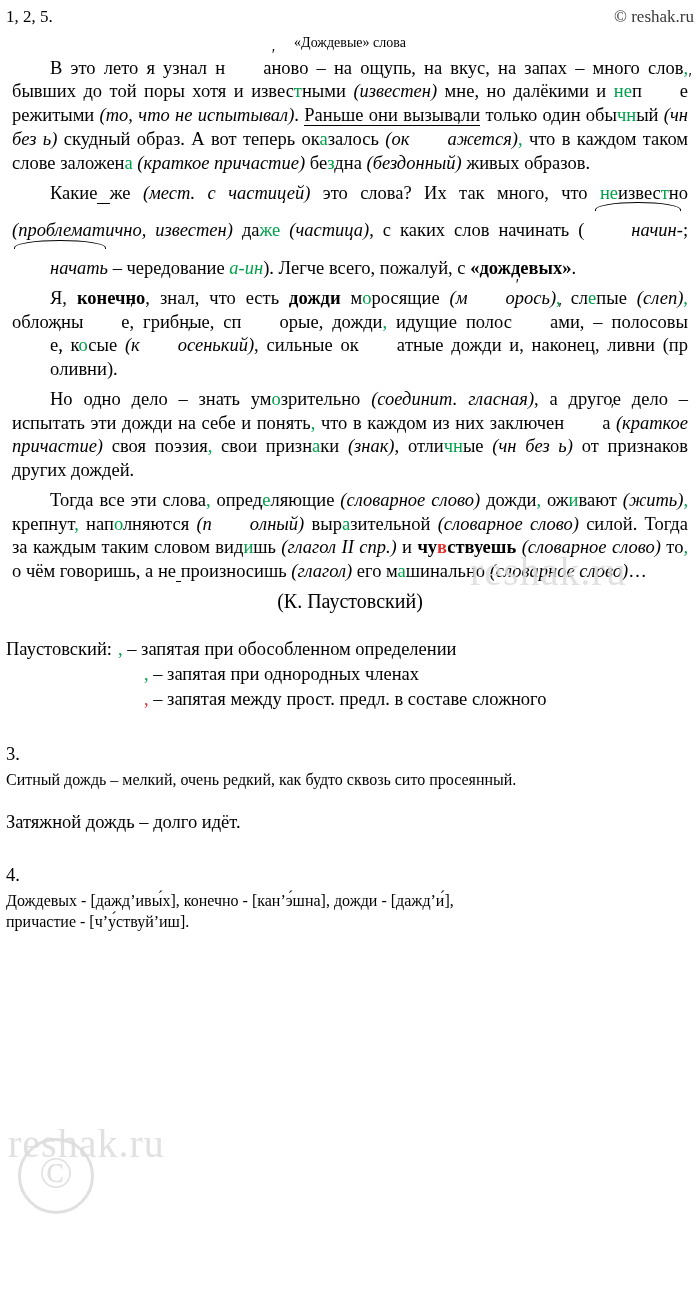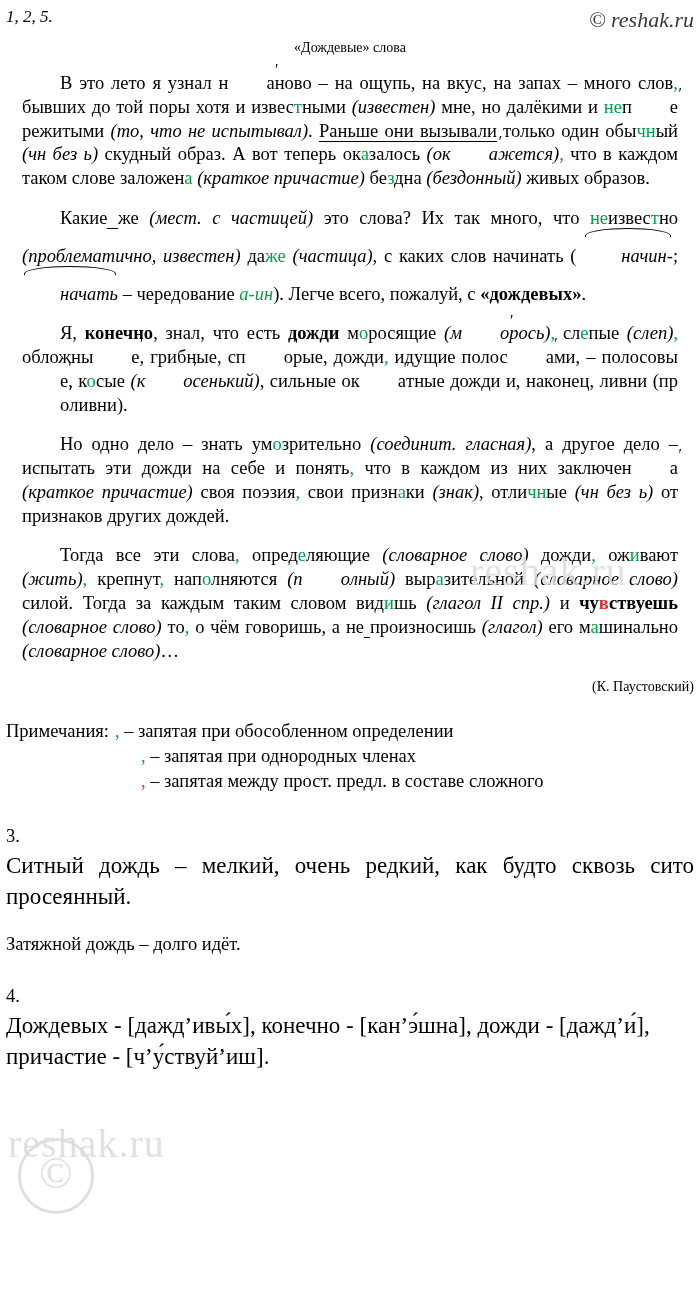--- a/index.html
+++ b/index.html
@@ -21,53 +21,52 @@
     min-height: 1296px;
     padding: 8px 6px 10px 6px;
     box-sizing: border-box;
   }
   .toprow {
     display: flex;
     justify-content: space-between;
     align-items: flex-start;
     font-size: 17px;
     line-height: 1.1;
-    font-style: italic;
   }
   .copyright {
     color: #3a3a3a;
-    font-size: 22px;
+    font-size: 17px;
     font-family: "Liberation Serif", serif;
   }
   .task-num {
     font-size: 17px;
   }
   .doc-title {
     text-align: center;
     font-size: 14px;
     margin: 8px 0 4px 0;
   }
   p.body {
     font-size: 18.5px;
     line-height: 1.285;
     text-align: justify;
     text-justify: inter-word;
-    margin: 16px;
+    margin: 6px;
     text-indent: 38px;
     hyphens: none;
     font-family: Liberation Serif, serif;
   }
   .it { font-style: italic; }
   .b { font-weight: bold; }
   .g { color: #00a04a; }
   .r { color: #e03030; }
   .uline { border-bottom: 1px solid #000; }
   .sig {
-    text-align: right;
-    font-size: 14px;
+    text-align: center;
+    font-size: 20px;
     margin-top: 2px;
   }
   .notes {
     margin-top: 26px;
     font-size: 18.5px;
   }
   .notes-row {
     display: flex;
     align-items: baseline;
   }
@@ -83,21 +82,21 @@
   }
   .note-line.indent1 { padding-left: 0px; }
   .note-line.indent2 { padding-left: 26px; }
   .note-line.indent3 { padding-left: 26px; }
   .section-num {
     font-size: 18.5px;
     margin-top: 30px;
     margin-bottom: 4px;
   }
   .sec-body {
-    font-size: 23px;
+    font-size: 16px;
     line-height: 1.32;
     text-align: justify;
     margin: 0;
   }
   .sec-body2 {
     font-size: 18.5px;
     line-height: 1.32;
     margin: 20px 0 0 0;
   }
   
@@ -191,21 +190,21 @@
   <p class="body">Я, <span class="b">конечно</span>, знал, что есть <span class="b">дожди</span> м<span class="g">о</span>росящие <span class="it">(м<span class="acc">о</span>рось)</span><span class="g">,</span> сл<span class="g">е</span>пые <span class="it">(слеп)</span><span class="g">,</span> обложны<span class="acc">е</span>, грибные, сп<span class="acc">о</span>рые, дожди<span class="g">,</span> идущие полос<span class="acc">а</span>ми, – полосовы<span class="acc">е</span>, к<span class="g">о</span>сые <span class="it">(к<span class="acc">о</span>сенький)</span>, сильные ок<span class="acc">а</span>тные дожди и, наконец, ливни (пр<span class="acc">о</span>ливни).</p>
 
   <p class="body">Но одно дело – знать ум<span class="g">о</span>зрительно <span class="it">(соединит. гласная)</span>, а другое дело – испытать эти дожди на себе и понять<span class="g">,</span> что в каждом из них заключен<span class="acc">а</span> <span class="it">(краткое причастие)</span> своя поэзия<span class="g">,</span> свои призн<span class="g">а</span>ки <span class="it">(знак)</span>, отли<span class="g">чн</span>ые <span class="it">(чн без ь)</span> от признаков других дождей.</p>
 
   <p class="body">Тогда все эти слова<span class="g">,</span> опред<span class="g">е</span>ляющие <span class="it">(словарное слово)</span> дожди<span class="g">,</span> ож<span class="g">и</span>вают <span class="it">(жить)</span><span class="g">,</span> крепнут<span class="g">,</span> нап<span class="g">о</span>лняются <span class="it">(п<span class="acc">о</span>лный)</span> выр<span class="g">а</span>зительной <span class="it">(словарное слово)</span> силой. Тогда за каждым таким словом вид<span class="g">и</span>шь <span class="it">(глагол II спр.)</span> и <span class="b">чу<span class="r">в</span>ствуешь</span> <span class="it">(словарное слово)</span> то<span class="g">,</span> о чём говоришь, а не<span class="uline">&nbsp;</span>произносишь <span class="it">(глагол)</span> его м<span class="g">а</span>шинально <span class="it">(словарное слово)</span>…</p>
 
   <div class="sig">(К. Паустовский)</div>
 
   <div class="notes">
     <div class="notes-row">
-      <div class="notes-label">Примечания:</div>
+      <div class="notes-label">Паустовский:</div>
       <div class="notes-list">
         <div class="note-line indent1"><span class="g">,</span> <span>– запятая при обособленном определении</span></div>
         <div class="note-line indent3"><span class="g">,</span> <span>– запятая при однородных членах</span></div>
         <div class="note-line indent2"><span class="r">,</span> <span>– запятая между прост. предл. в составе сложного</span></div>
       </div>
     </div>
   </div>
 
   <div class="section-num">3.</div>
   <p class="sec-body">Ситный дождь – мелкий, очень редкий, как будто сквозь сито просеянный.</p>

